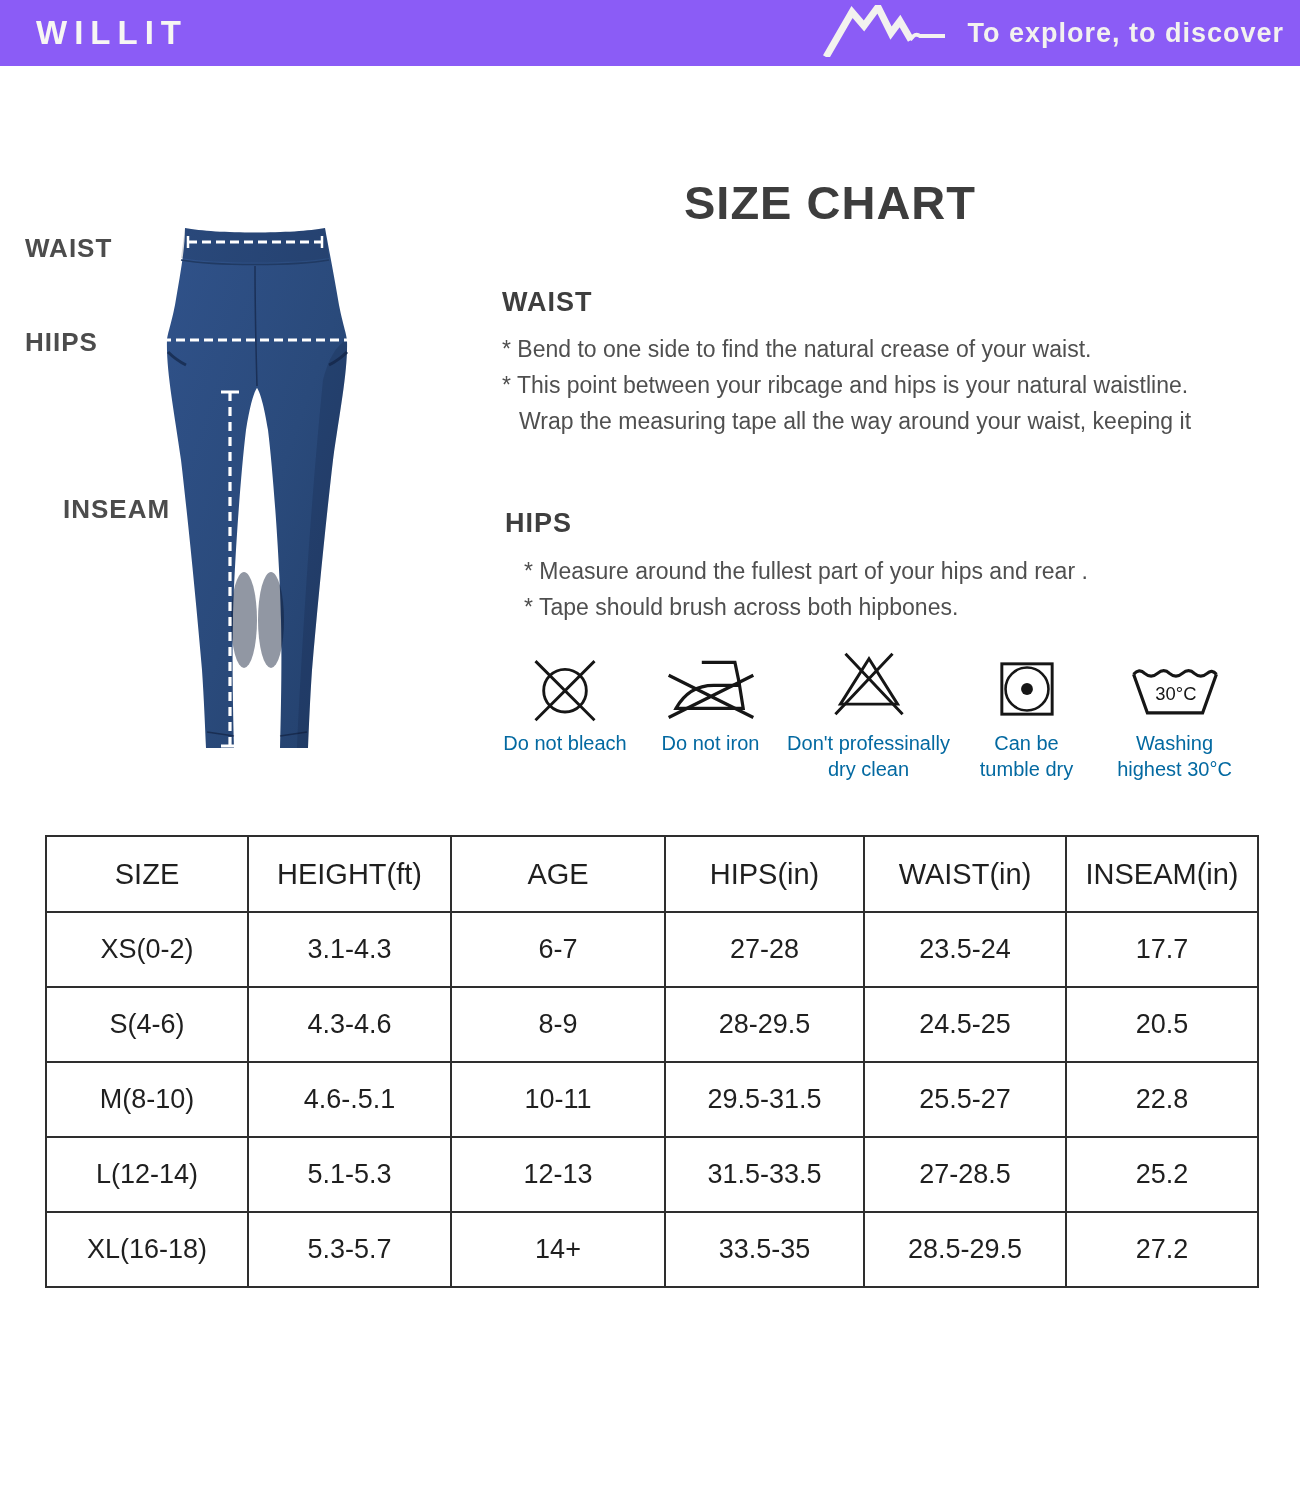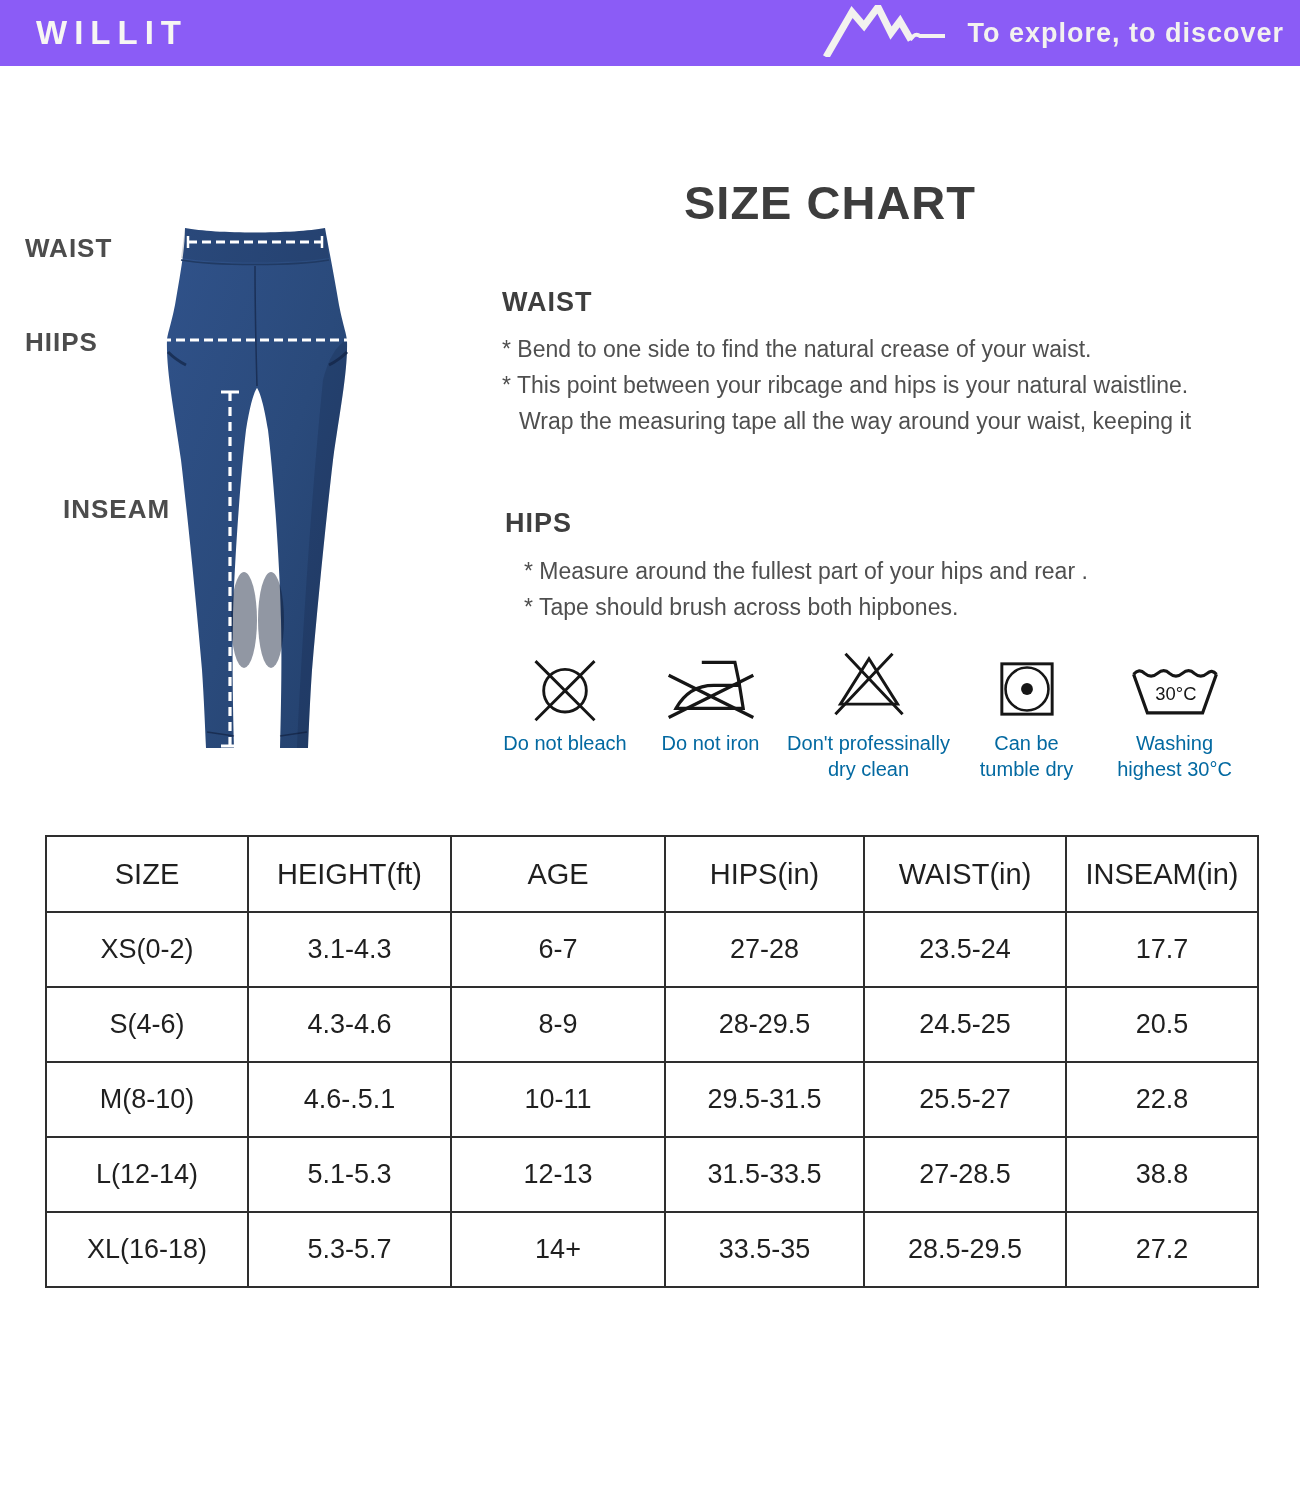--- a/index.html
+++ b/index.html
@@ -251,21 +251,21 @@
       <td>29.5-31.5</td>
       <td>25.5-27</td>
       <td>22.8</td>
     </tr>
     <tr>
       <td>L(12-14)</td>
       <td>5.1-5.3</td>
       <td>12-13</td>
       <td>31.5-33.5</td>
       <td>27-28.5</td>
-      <td>38.8</td>
+      <td>25.2</td>
     </tr>
     <tr>
       <td>XL(16-18)</td>
       <td>5.3-5.7</td>
       <td>14+</td>
       <td>33.5-35</td>
       <td>28.5-29.5</td>
       <td>27.2</td>
     </tr>
   </tbody>

